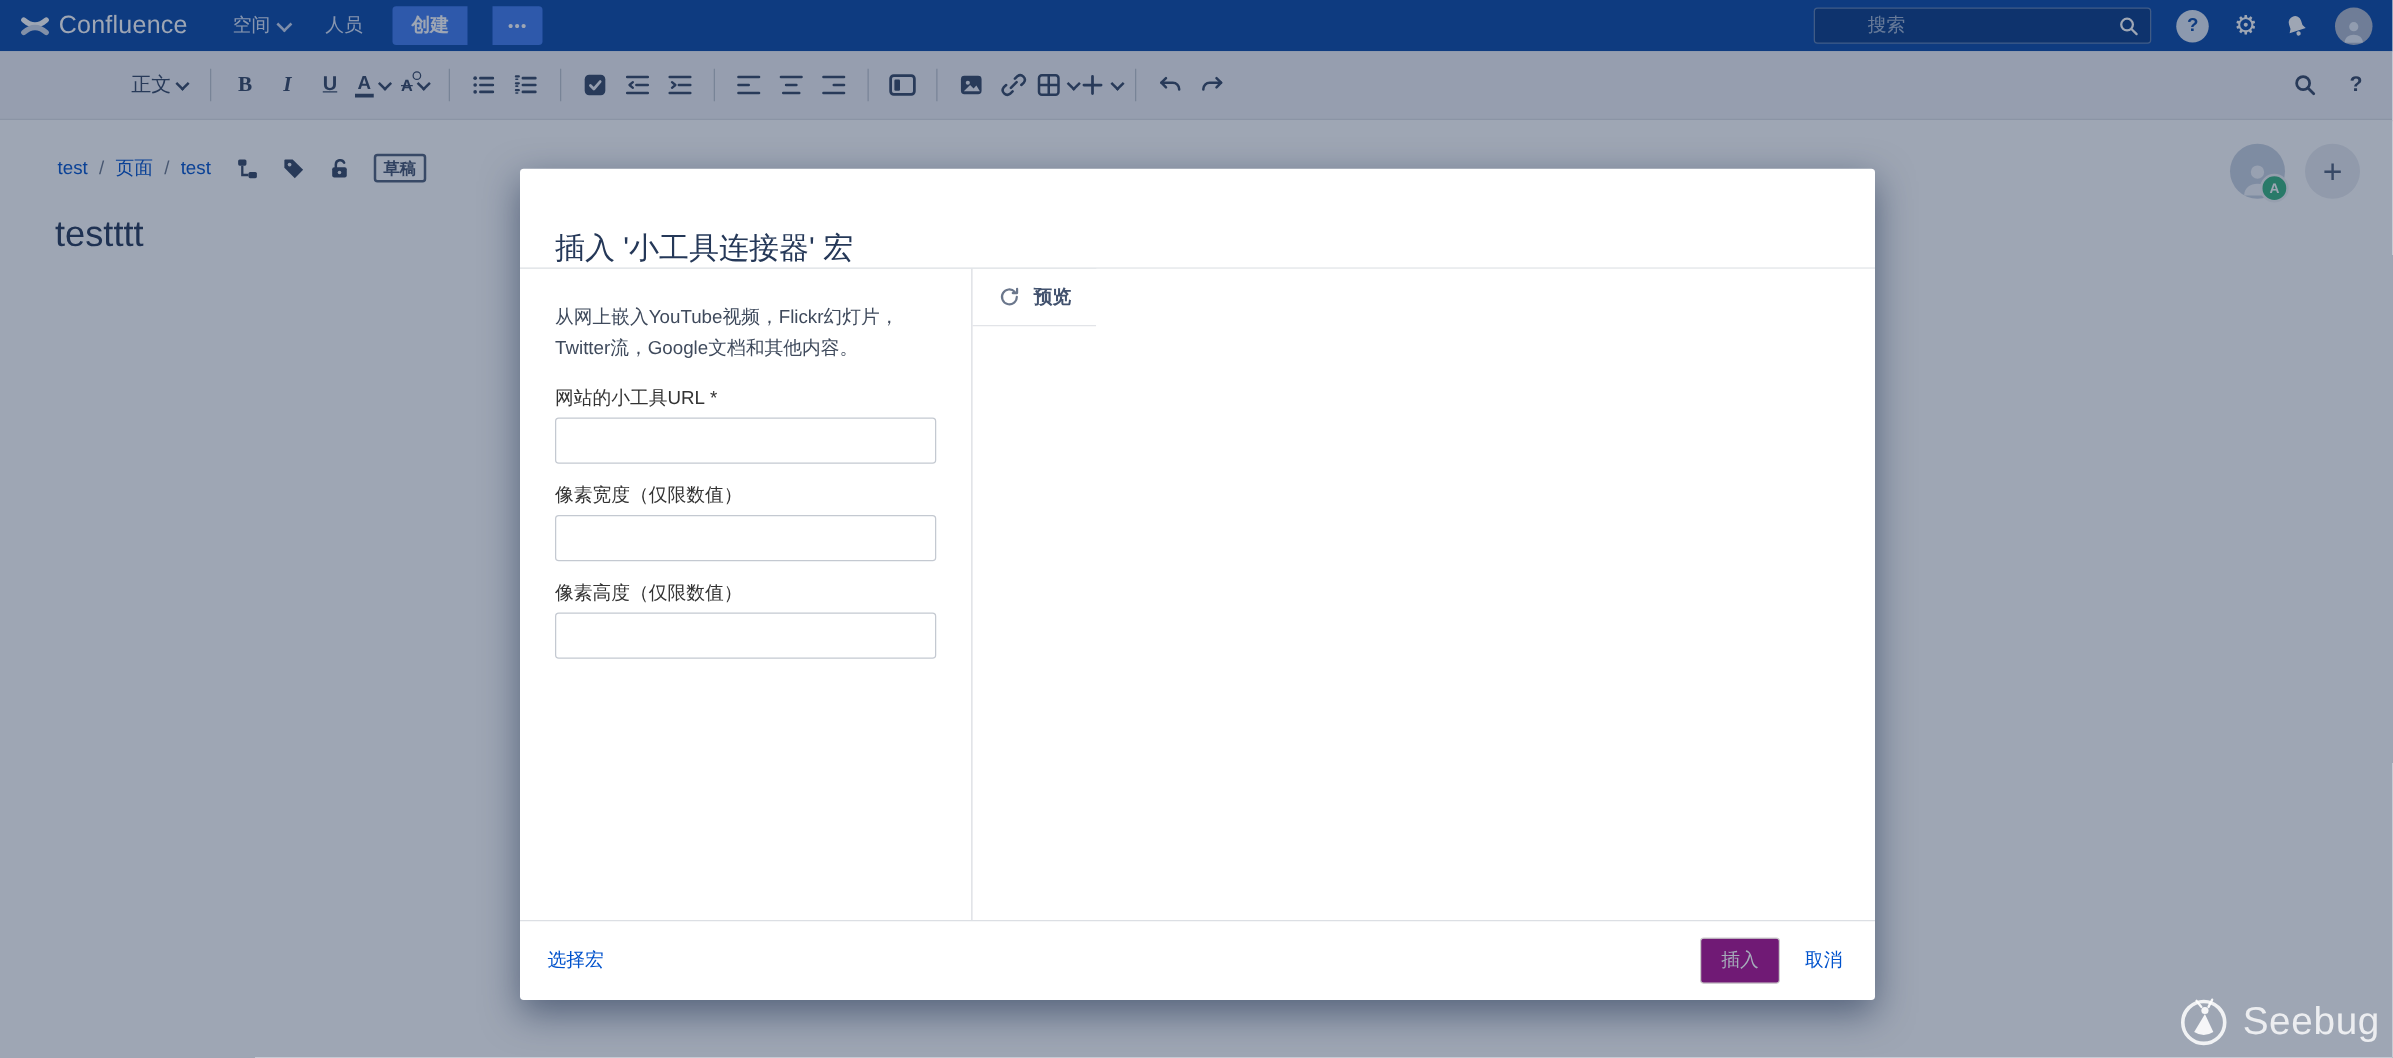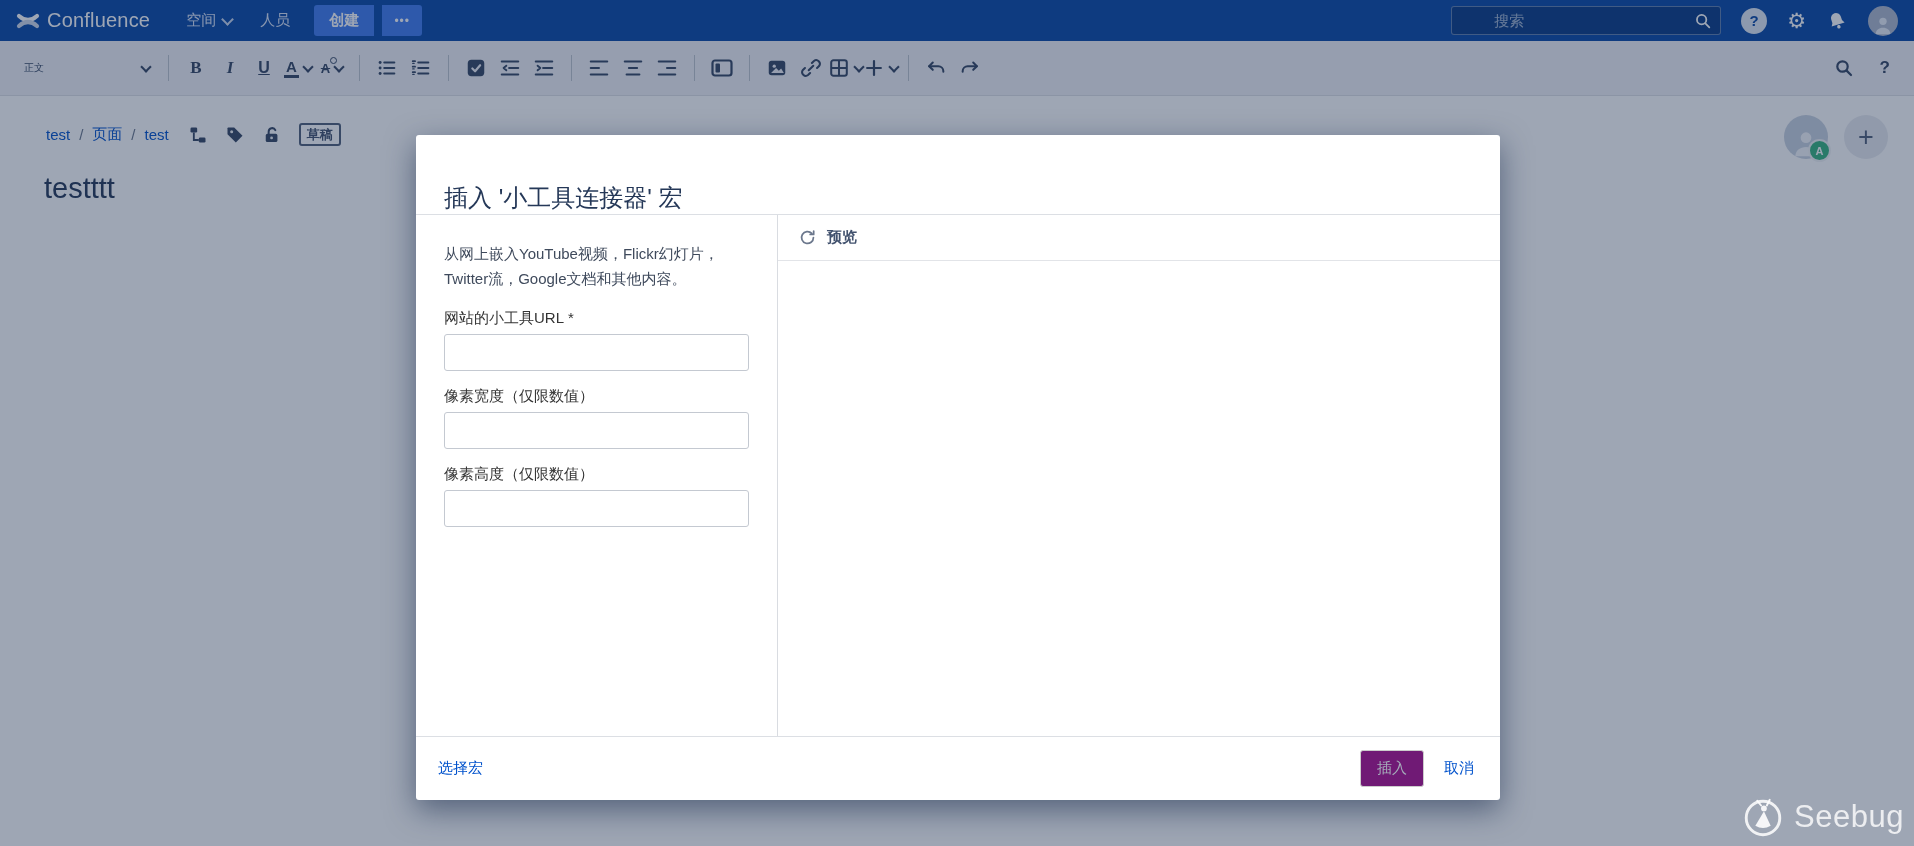--- a/index.html
+++ b/index.html
@@ -15,21 +15,21 @@
   }
   .nav-left{display:flex;align-items:center;}
   .brand{display:flex;align-items:flex-start;gap:7px;margin-right:22px;cursor:pointer}
   .brand-text{font-size:20px;font-weight:500;color:#fff;letter-spacing:.2px}
   .nav-item{
     font-size:15px;color:#dcе6f8;color:#d9e4f7;height:41px;display:flex;align-items:center;
     gap:7px;padding:0 14px;cursor:pointer;
   }
   .chev{width:7px;height:7px;border-right:2px solid #c9d6ee;border-bottom:2px solid #c9d6ee;
     transform:rotate(45deg);margin-top:-3px}
-  .create-group{display:flex;margin-left:10px;gap:8px}
+  .create-group{display:flex;margin-left:10px;gap:20px}
   .create-btn{
     background:#3E7BF0;color:#fff;border:none;height:31px;padding:0 15px;
     font-size:15px;font-weight:600;border-radius:3px 0 0 3px;cursor:pointer;
     font-family:inherit;
   }
   .more-btn{
     background:#3E7BF0;color:#fff;border:none;height:31px;width:40px;
     border-radius:0 3px 3px 0;cursor:pointer;font-size:12px;letter-spacing:1px;
     font-family:inherit;
   }
@@ -61,21 +61,21 @@
   .toolbar{
     position:absolute;top:41px;left:0;right:0;height:55px;background:#f1f2f6;
     border-bottom:1px solid #dfe1e6;display:flex;align-items:center;
     padding:0 16px;box-sizing:border-box;color:#344563;z-index:1;
   }
   .tb-sep{width:1px;height:26px;background:rgba(9,30,66,.22);margin:0 10px}
   .tbtn{
     height:34px;min-width:34px;border-radius:3px;display:flex;align-items:center;
     justify-content:center;color:#344563;cursor:pointer;gap:5px;
   }
-  .style-dd{width:126px;justify-content:space-between;padding:0 8px;font-size:10px}
+  .style-dd{width:126px;justify-content:flex-end;padding:0 8px;font-size:16px}
   .gB{font-weight:800;font-size:17px;font-family:"Liberation Serif",serif}
   .gI{font-style:italic;font-size:17px;font-family:"Liberation Serif",serif;font-weight:600}
   .gU{text-decoration:underline;font-size:16px;font-weight:600}
   .gA{display:inline-flex;flex-direction:column;align-items:center;line-height:1}
   .gA .a{font-weight:700;font-size:15px}
   .gA .bar{width:15px;height:3px;background:#344563;margin-top:1px}
   .gA2{position:relative;font-weight:700;font-size:13px;text-decoration:line-through}
   .gA2 .ring{
     position:absolute;top:-4px;right:-7px;width:5px;height:5px;border:1.6px solid #344563;
     border-radius:50%;
@@ -123,21 +123,21 @@
   .m-left{width:362px;flex:none;box-sizing:border-box;border-right:1px solid #d9dce1;
     padding:26px 28px 0}
   .m-desc{font-size:15px;line-height:25px;color:#3f4a5c;margin:0 0 18px}
   .m-label{font-size:15px;color:#333;display:block;margin:16px 0 6px}
   .m-label.first{margin-top:0}
   .req{margin-left:4px;color:#333}
   .m-input{
     width:100%;height:37px;box-sizing:border-box;border:1px solid #c4c9d1;border-radius:3px;
     padding:0 9px;font-size:15px;color:#333;background:#fff;font-family:inherit;
   }
-  .m-right{flex:1;display:flex;flex-direction:column;min-width:0}
+  .m-right{flex:1;display:flex;min-width:0}
   .preview-head{
     height:45px;flex:none;display:flex;align-items:center;gap:10px;padding:0 20px;
     border-bottom:1px solid #e2e4e8;color:#42526E;font-weight:700;font-size:15px;
   }
   .preview-body{flex:1;background:#fff}
   .m-footer{
     height:64px;flex:none;border-top:1px solid #dcdfe4;display:flex;align-items:center;
     padding:0 26px 0 22px;box-sizing:border-box;
   }
   .blue-link{color:#0052CC;font-size:15px;text-decoration:none;cursor:pointer}

